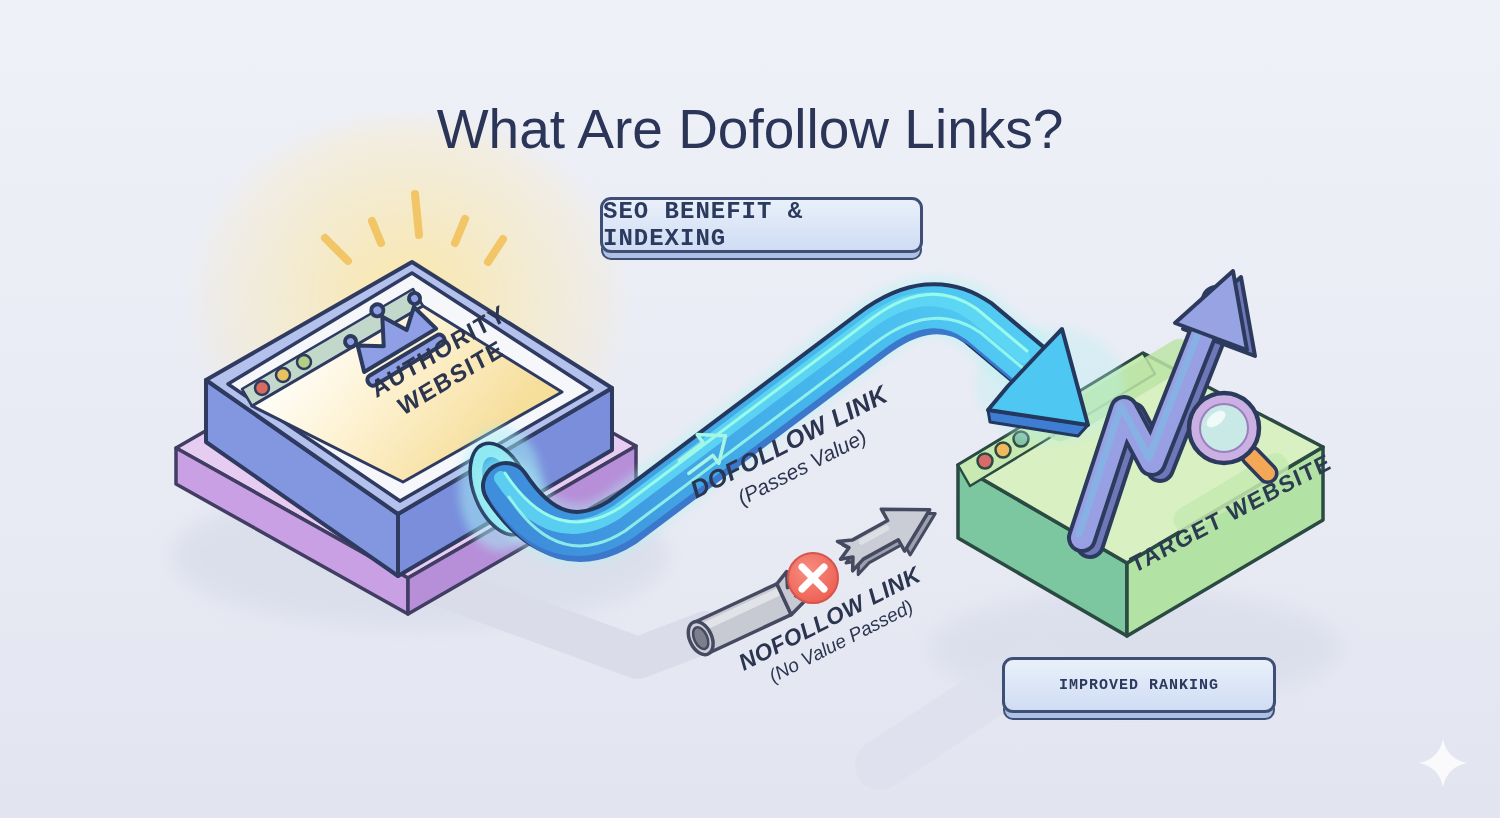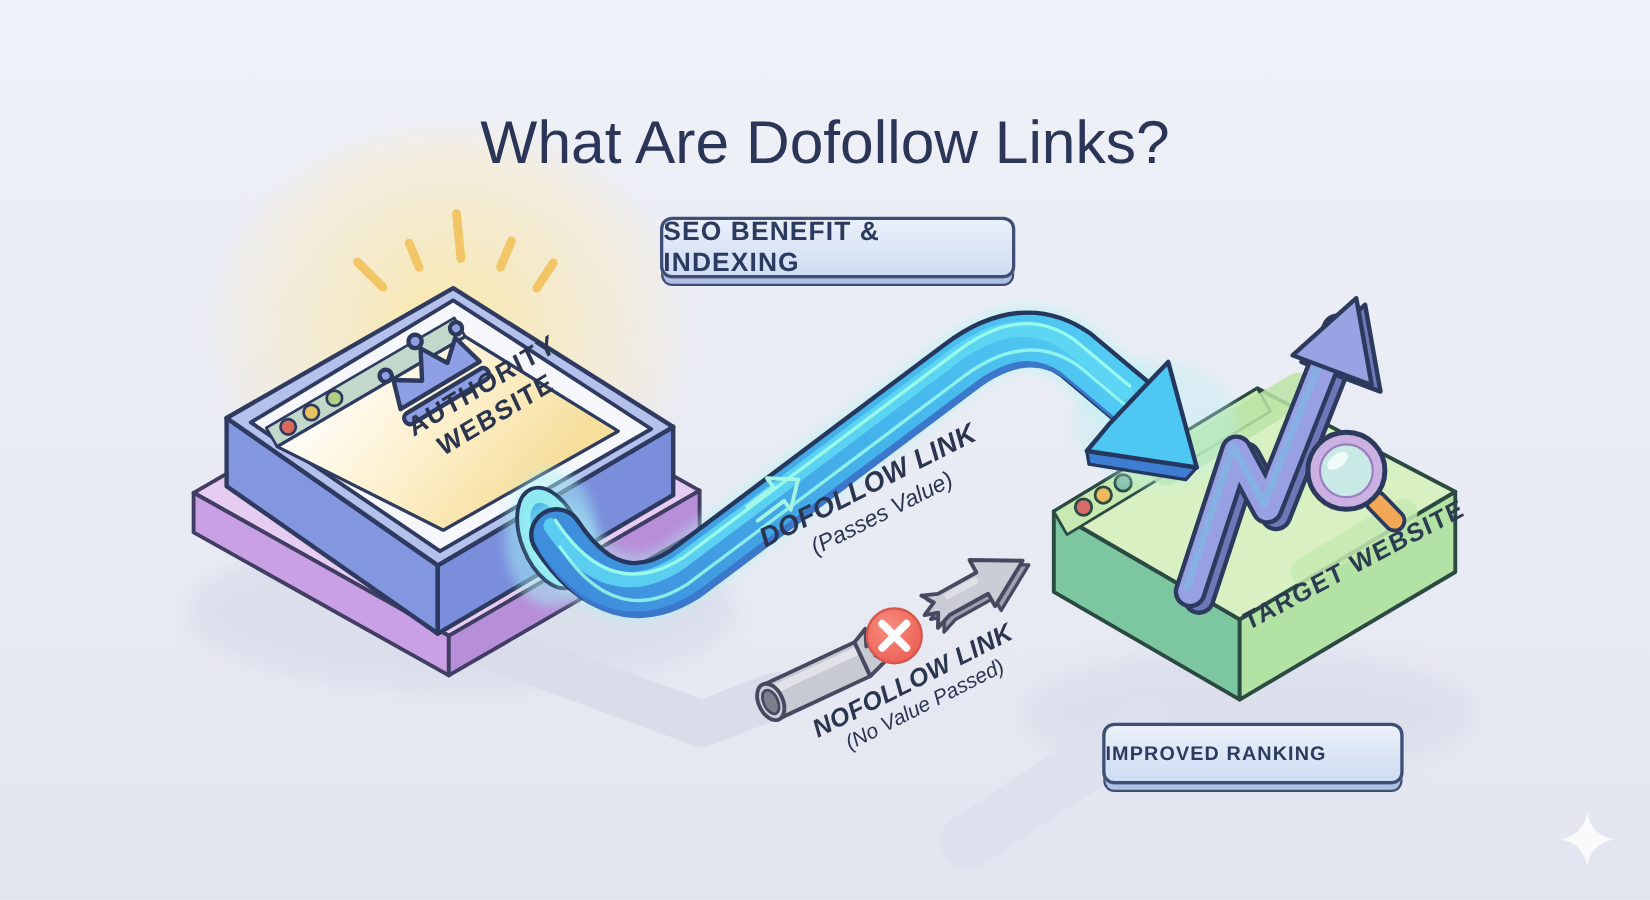--- a/index.html
+++ b/index.html
@@ -9,28 +9,28 @@
     font-family:"Liberation Sans",sans-serif;
   }
   .stage{position:absolute;inset:0;width:1500px;height:818px;}
   svg.scene{position:absolute;left:0;top:0;}
 
   .page-title{
     position:absolute;left:0;right:0;top:60px;text-align:center;
     font-size:55px;font-weight:400;color:#2B3557;letter-spacing:0px;
   }
   .badge{
-    position:absolute;display:flex;align-items:center;
+    position:absolute;display:flex;align-items:center;justify-content:center;
     background:linear-gradient(180deg,#E9F0FA 0%,#CFDCF3 100%);
     border:3px solid #3E4E74;border-radius:11px;
     box-shadow:0 8px 0 -3px #AEC0E3, 0 8px 0 -1px #3E4E74;
-    color:#2B3A5E;font-weight:700;letter-spacing:1px;
+    color:#2B3A5E;font-weight:700;letter-spacing:1px;font-family:Liberation Mono, monospace;
   }
   .badge-seo{left:600px;top:197px;width:317px;height:50px;font-size:24px;}
-  .badge-rank{left:1002px;top:657px;width:268px;height:50px;font-size:18px;}
+  .badge-rank{left:1002px;top:657px;width:268px;height:50px;font-size:15px;}
 
   .rot-label{position:absolute;color:#2B3550;text-align:center;transform-origin:center;}
   .rot-label span{display:block;}
   .authority-label{left:340px;top:336px;width:210px;transform:rotate(-31deg) skewX(-6deg);
     font-weight:700;font-size:24px;letter-spacing:1.5px;line-height:1.2;}
   .dofollow-label{left:660px;top:426px;width:270px;transform:rotate(-27deg);font-style:italic;line-height:1.15;}
   .dofollow-label .l1{font-weight:700;font-size:25px;letter-spacing:.5px;}
   .dofollow-label .l2{font-size:21px;margin-top:2px;}
   .nofollow-label{left:700px;top:604px;width:270px;transform:rotate(-27deg);font-style:italic;line-height:1.15;}
   .nofollow-label .l1{font-weight:700;font-size:23px;letter-spacing:.5px;}

